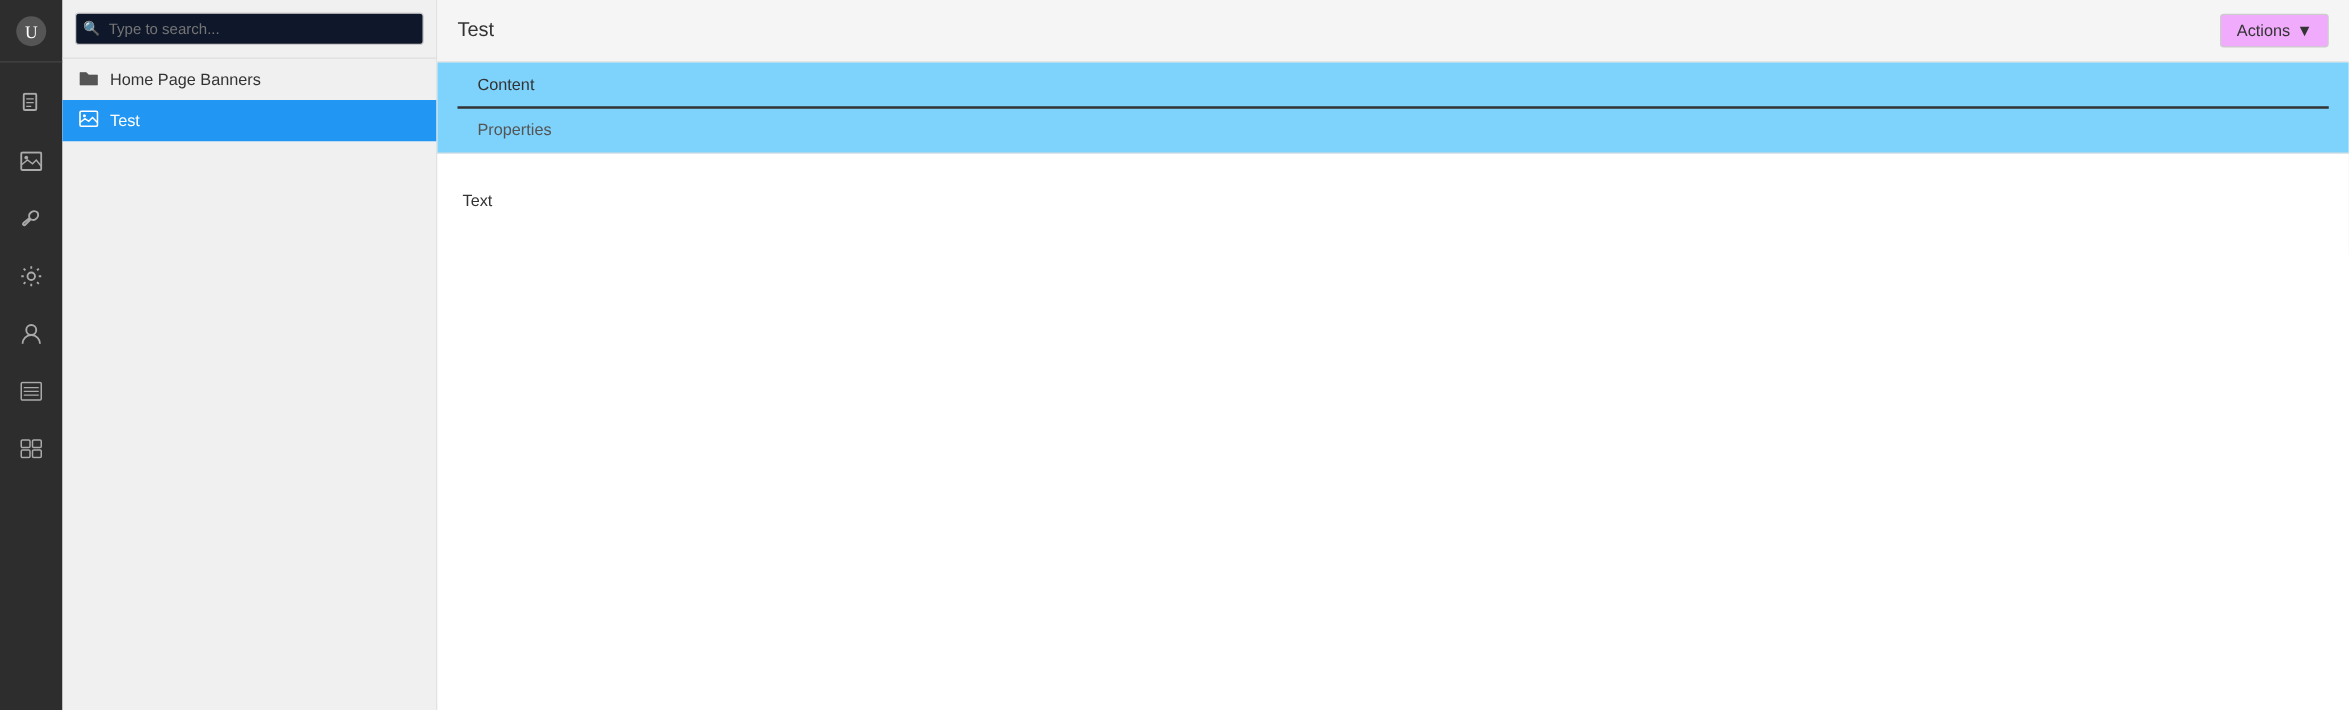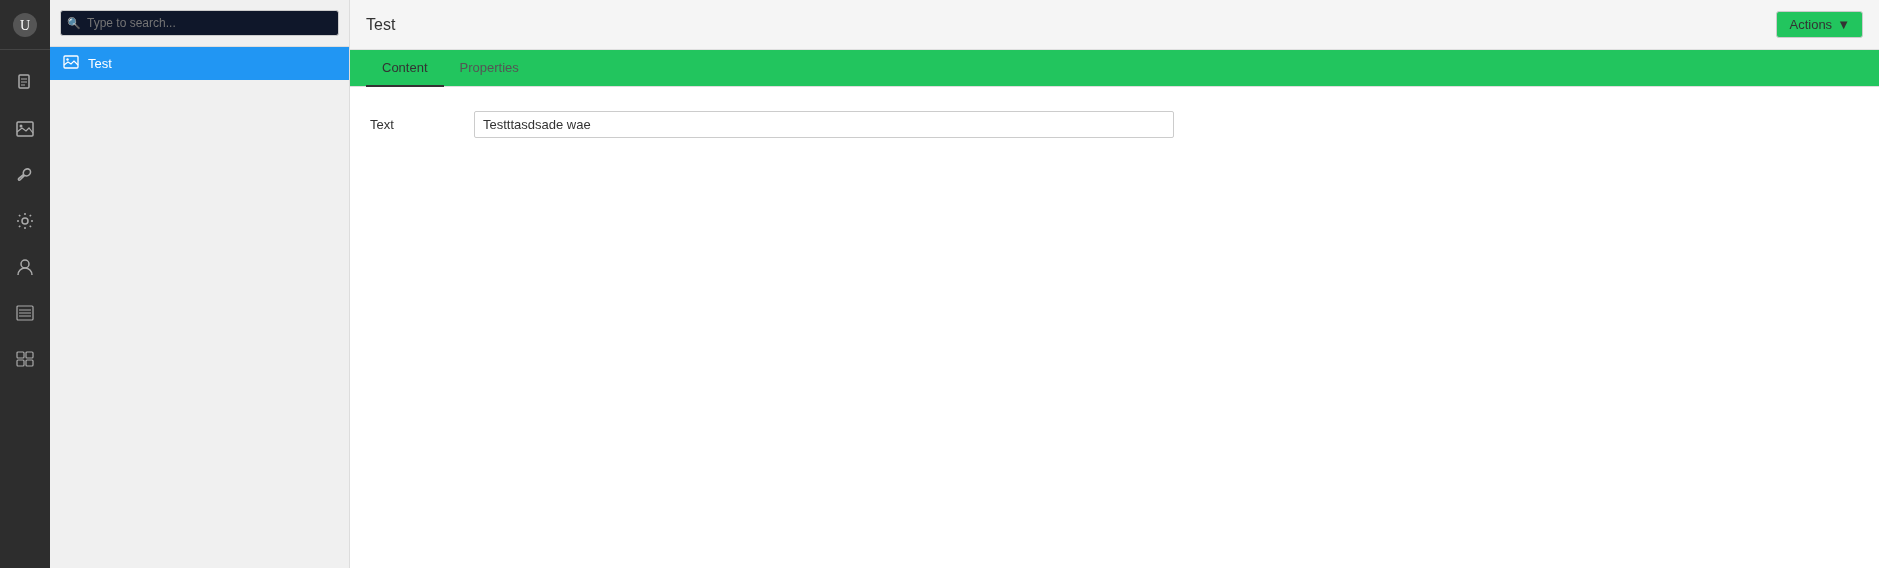--- a/index.html
+++ b/index.html
@@ -119,35 +119,36 @@
       border-bottom: 1px solid #e0e0e0;
     }
     .main-title {
       font-size: 16px;
       font-weight: normal;
       color: #333;
     }
     .actions-btn {
       padding: 5px 12px;
       border: 1px solid #ccc;
-      background: #22c55e;
+      background: #f0abfc;
       border-radius: 3px;
       cursor: pointer;
       font-size: 13px;
       color: #333;
       display: flex;
       align-items: center;
       gap: 5px;
     }
     .tabs {
       display: flex;
       gap: 0;
       border-bottom: 1px solid #ddd;
-      background: #22c55e;
+      background: #7dd3fc;
       padding: 0 16px;
+      flex-direction: column;
     }
     .tab {
       padding: 10px 16px;
       cursor: pointer;
       font-size: 13px;
       color: #555;
       border-bottom: 2px solid transparent;
       margin-bottom: -1px;
     }
     .tab.active {
@@ -156,21 +157,21 @@
     }
     .content-area {
       flex: 1;
       background: #fff;
       padding: 24px 20px;
       overflow-y: auto;
     }
     .field-row {
       display: flex;
       align-items: flex-start;
-      gap: 4px;
+      gap: 31px;
       margin-bottom: 16px;
     }
     .field-label {
       width: 100px;
       padding-top: 6px;
       font-size: 13px;
       color: #333;
       flex-shrink: 0;
     }
     .field-input {
@@ -249,20 +250,28 @@
 </div>
 
 <div class="sidebar">
   <div class="sidebar-search">
     <div class="sidebar-search-wrapper">
       <span class="search-icon-inner">🔍</span>
       <input type="text" placeholder="Type to search..." style="">
     </div>
   </div>
 
+  <div class="sidebar-item">
+    <span class="item-icon">
+      <svg width="16" height="14" viewBox="0 0 16 14" fill="none">
+          <path d="M1 3h5l2 2h7v8H1V3z" fill="#555" stroke="#555" stroke-width="0.5"></path>
+        </svg>
+    </span>
+    <span>Home Page Banners</span>
+  </div>
 
   <div class="sidebar-item active">
     <span class="item-icon">
       <svg width="16" height="14" viewBox="0 0 16 14" fill="none">
           <rect x="1" y="1" width="14" height="12" rx="1" stroke="#fff" stroke-width="1.3" fill="none"></rect>
           <circle cx="4.5" cy="4.5" r="1.2" fill="#fff"></circle>
           <polyline points="1,10 5,7 8,9 11,6 15,10" stroke="#fff" stroke-width="1.2" fill="none"></polyline>
         </svg>
     </span>
     <span>Test</span>
@@ -280,18 +289,15 @@
   </div>
 
   <div class="tabs">
     <div class="tab active">Content</div>
     <div class="tab">Properties</div>
   </div>
 
   <div class="content-area">
     <div class="field-row">
       <div class="field-label">Text</div>
-      <div class="field-input">
-        <input type="text" value="Testttasdsade wae" style="">
-      </div>
     </div>
   </div>
 </div>
 
 </body></html>

